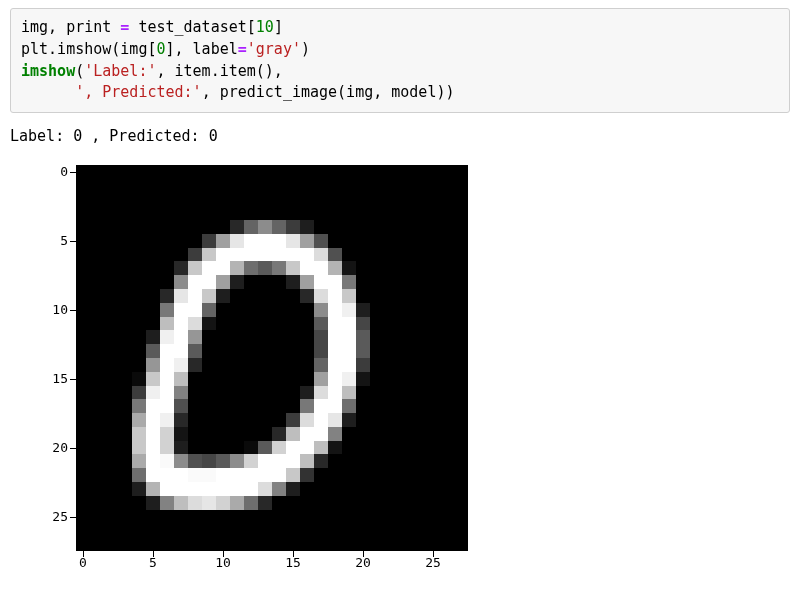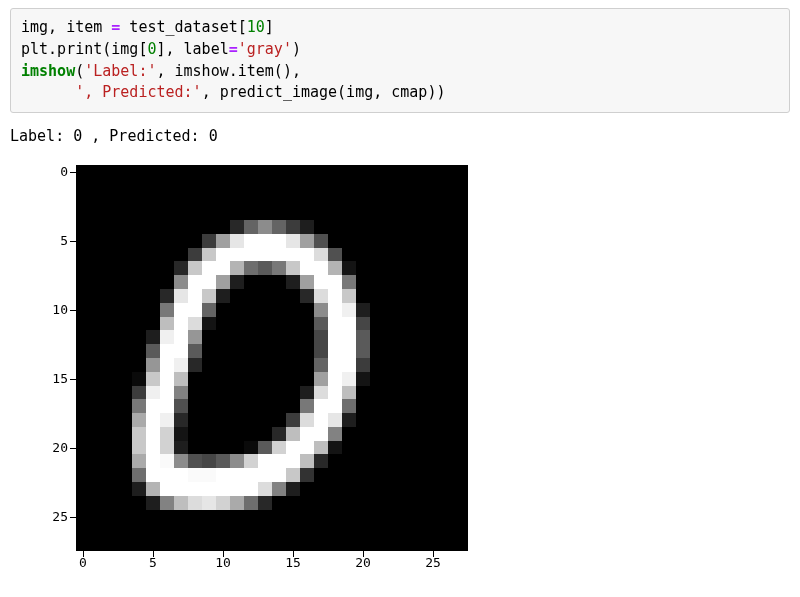--- a/index.html
+++ b/index.html
@@ -77,24 +77,24 @@
     height: 6px;
     background: #000;
   }
   
   .row { display: flex; }
   .px { width: 14px; height: 13.785px; flex: 0 0 14px; }
 </style>
 </head>
 <body>
 
-<div class="code-cell"><span><span>img, item </span><span class="tok-o">=</span><span> test_dataset[</span><span class="tok-n">10</span><span>]</span>
-<span>plt.print(img[</span><span class="tok-n">0</span><span>], label</span><span class="tok-o">=</span><span class="tok-s">'gray'</span><span>)</span>
-<span class="tok-b">imshow</span><span>(</span><span class="tok-s">'Label:'</span><span>, imshow.item(),</span>
-<span>      </span><span class="tok-s">', Predicted:'</span><span>, predict_image(img, cmap))</span></span></div>
+<div class="code-cell"><span><span>img, print </span><span class="tok-o">=</span><span> test_dataset[</span><span class="tok-n">10</span><span>]</span>
+<span>plt.imshow(img[</span><span class="tok-n">0</span><span>], label</span><span class="tok-o">=</span><span class="tok-s">'gray'</span><span>)</span>
+<span class="tok-b">imshow</span><span>(</span><span class="tok-s">'Label:'</span><span>, item.item(),</span>
+<span>      </span><span class="tok-s">', Predicted:'</span><span>, predict_image(img, model))</span></span></div>
 
 <div class="output-text">Label: 0 , Predicted: 0</div>
 
 <div class="figure">
   <div class="axes-img" id="axes-img">
       <div class="row" style="height: 13.7857px;">
         <div class="px" style="width: 14px; height: 13.7857px; flex: 0 0 14px; background: rgb(0, 0, 0);"></div>
         <div class="px" style="width: 14px; height: 13.7857px; flex: 0 0 14px; background: rgb(0, 0, 0);"></div>
         <div class="px" style="width: 14px; height: 13.7857px; flex: 0 0 14px; background: rgb(0, 0, 0);"></div>
         <div class="px" style="width: 14px; height: 13.7857px; flex: 0 0 14px; background: rgb(0, 0, 0);"></div>

